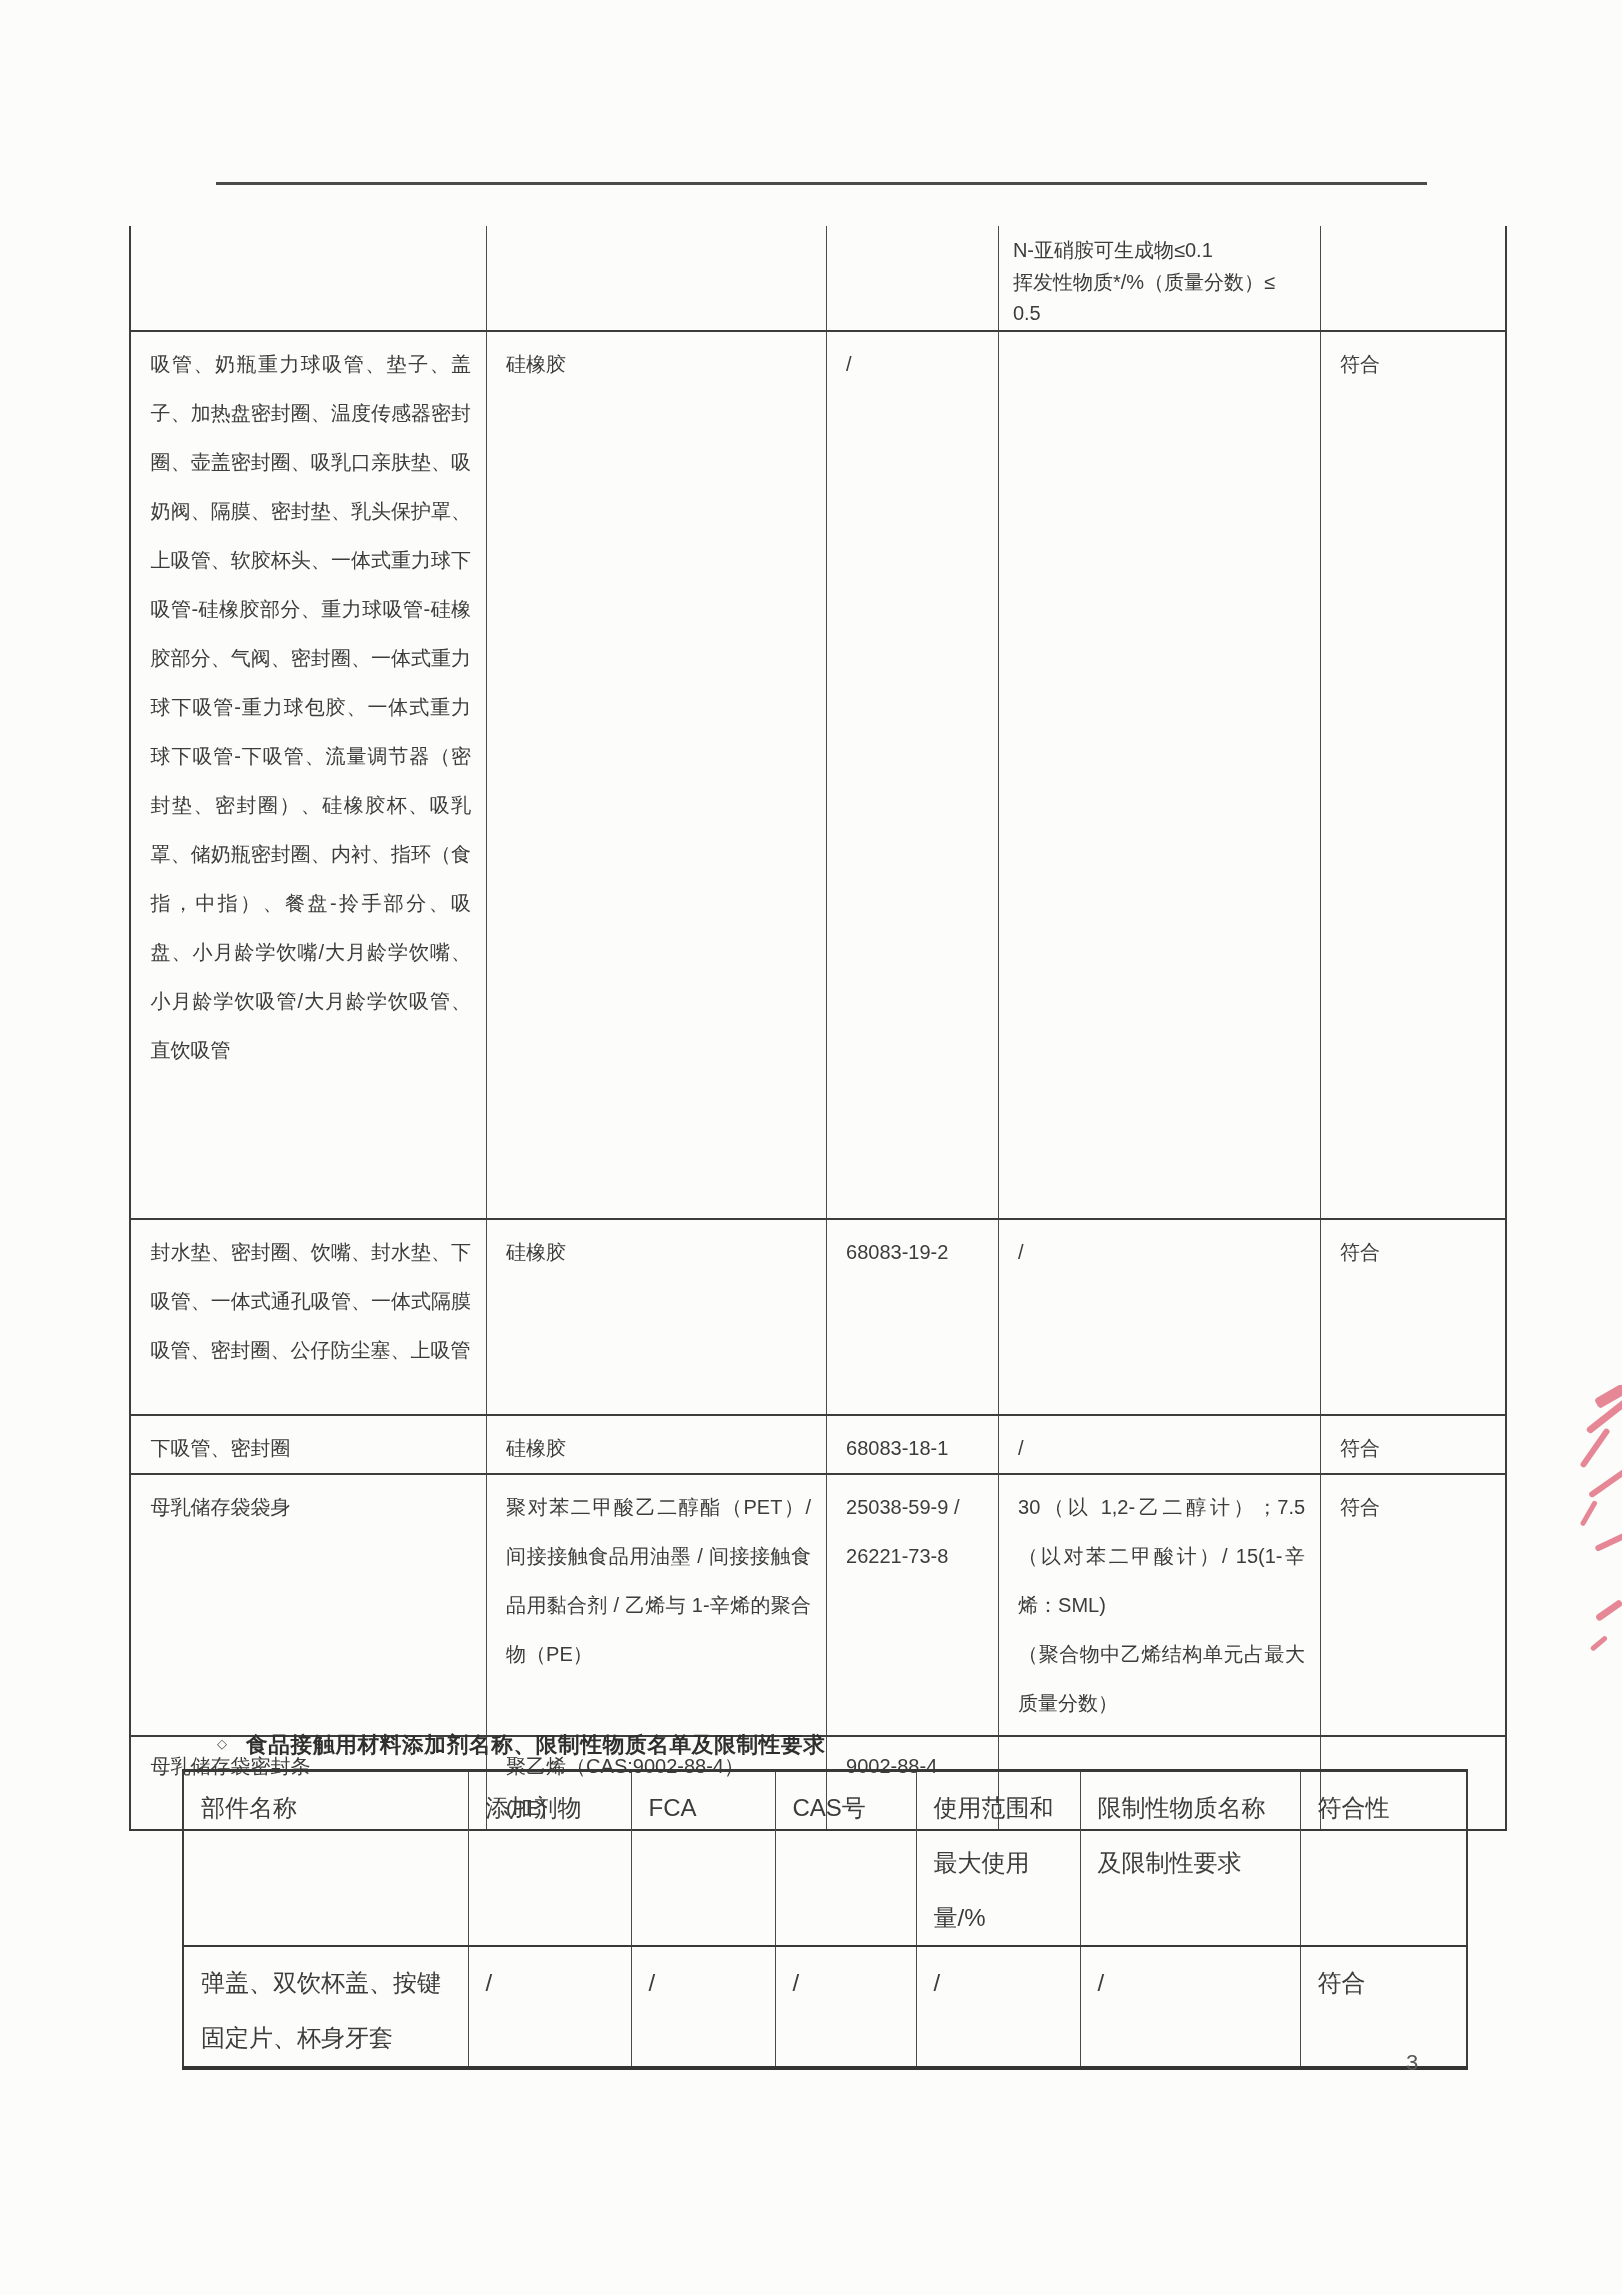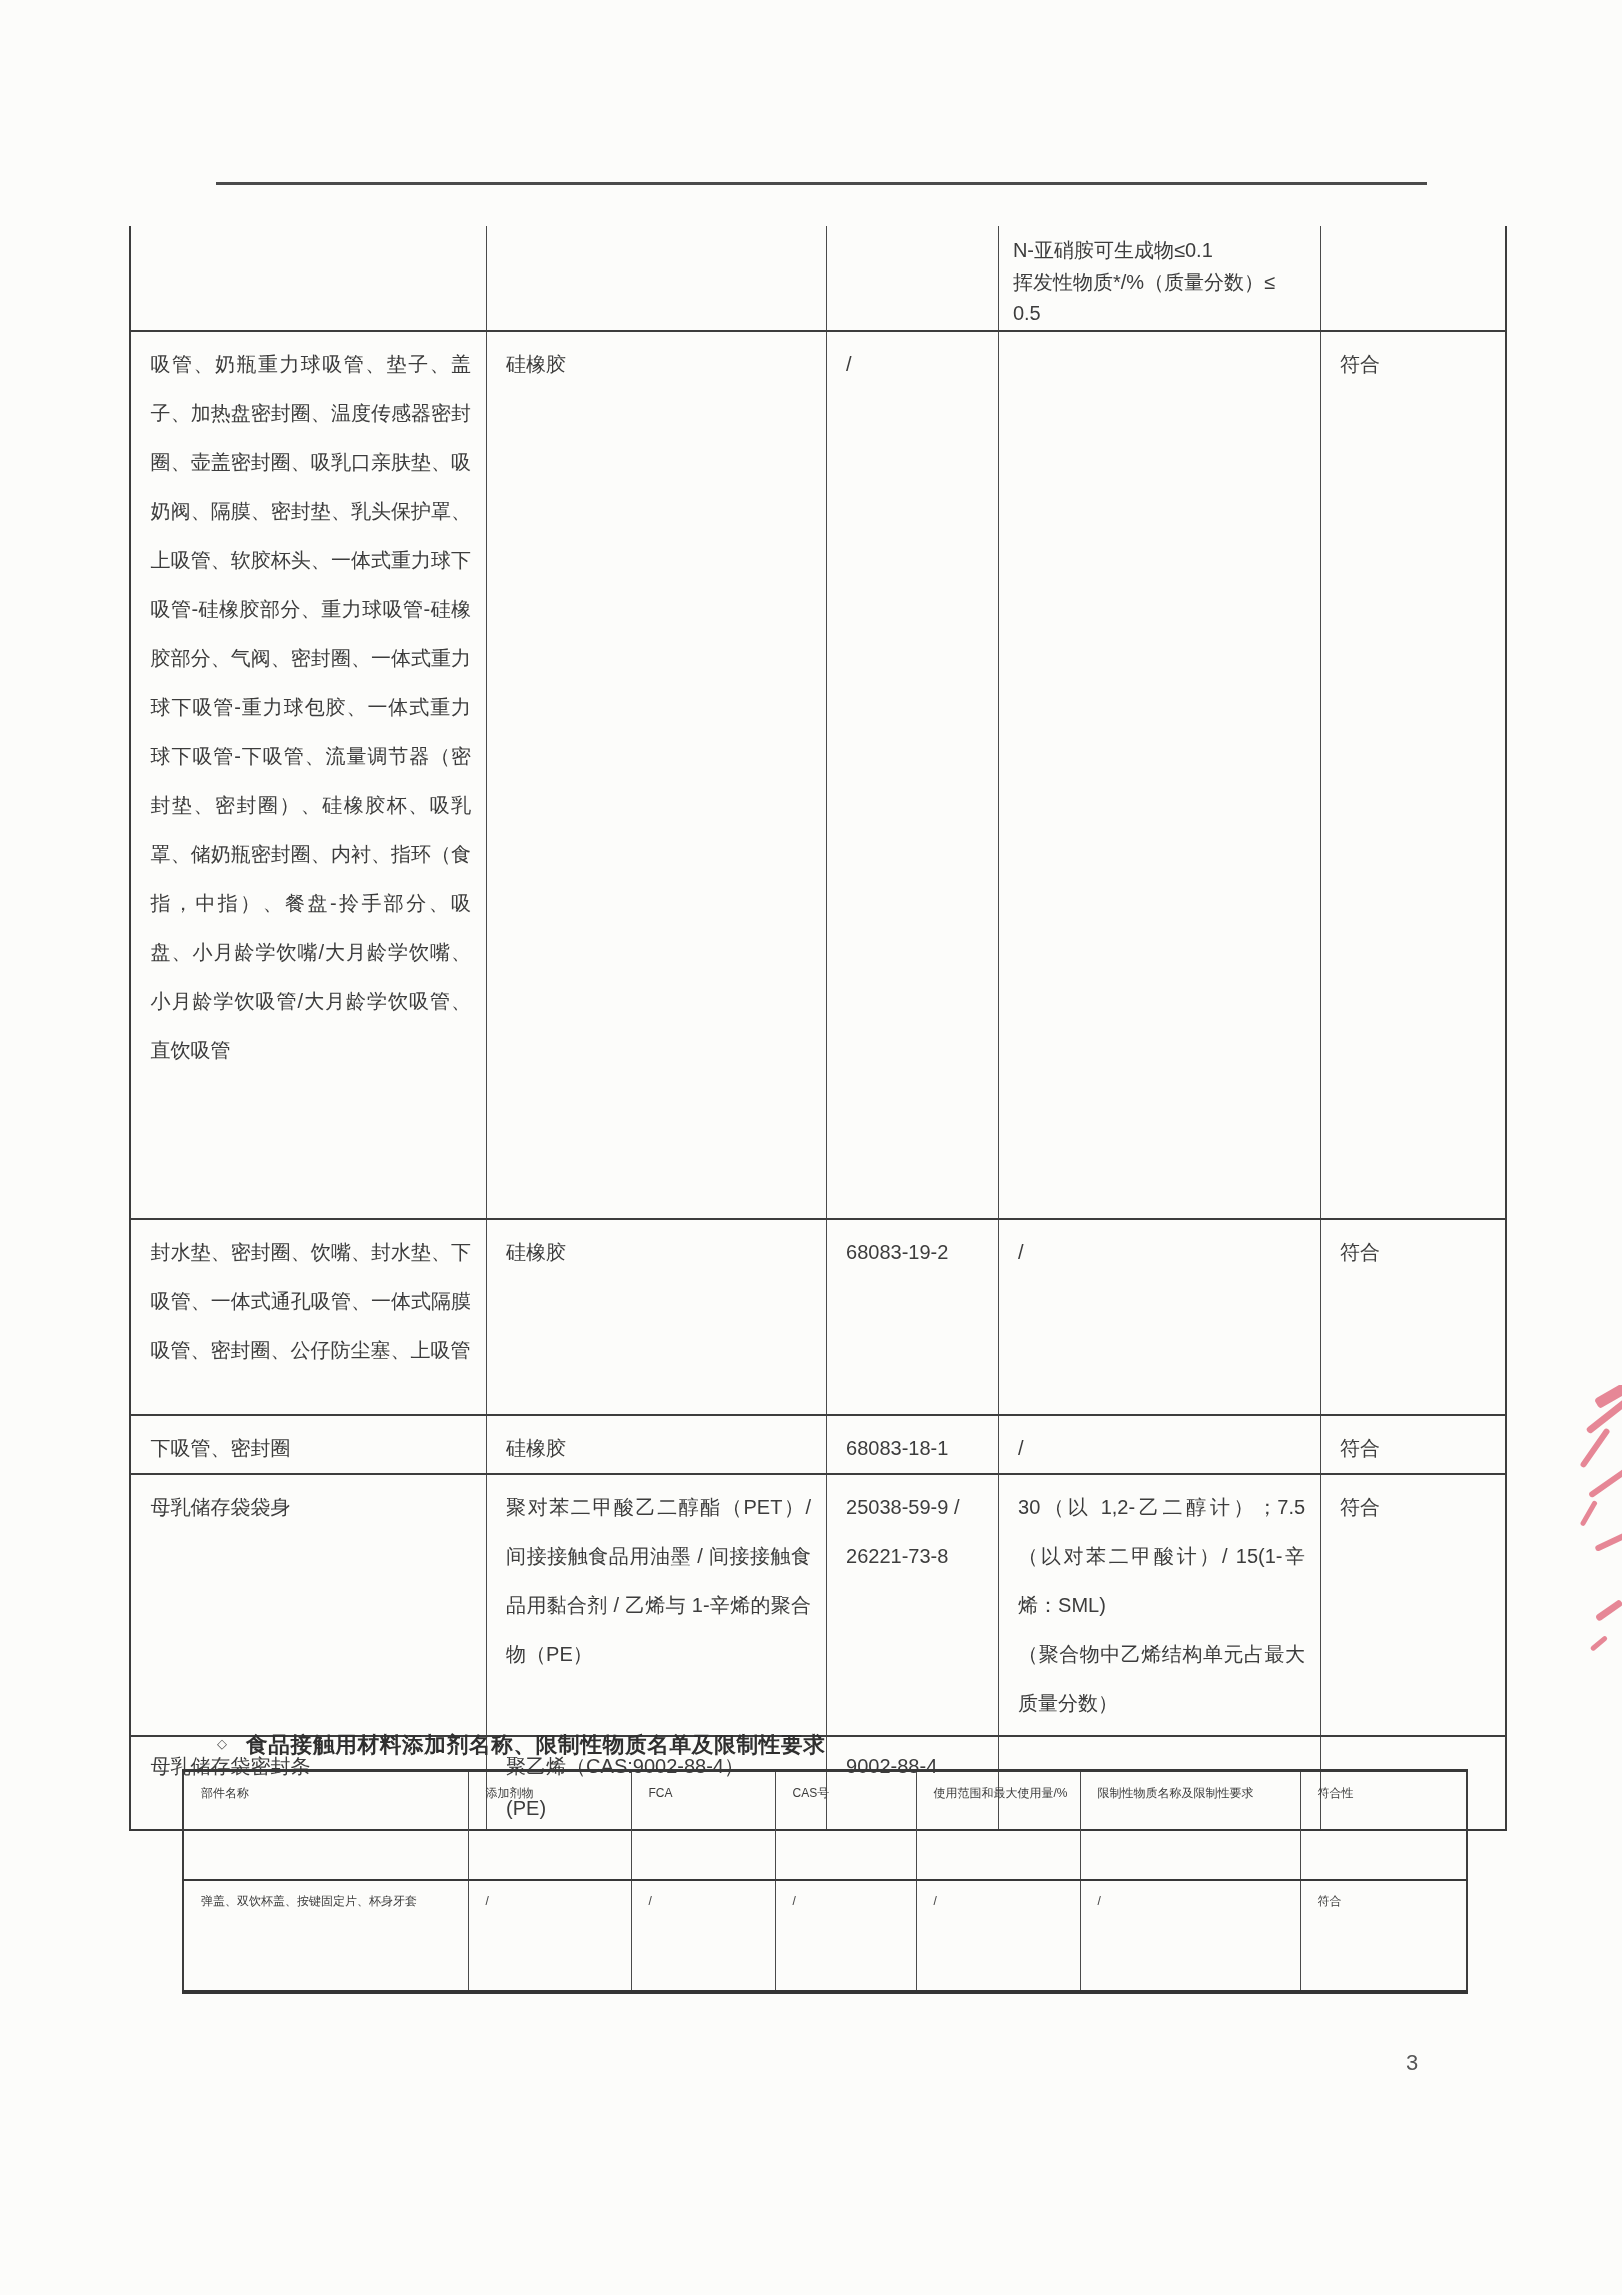--- a/index.html
+++ b/index.html
@@ -54,21 +54,21 @@
   
   .t2 {
     position:absolute; left:182px; top:1769px; width:1283px;
     border:2px solid #3d3d3d;
     border-top:3.3px solid #383838;
     border-bottom:4.6px solid #343434;
   }
   .t2 td {
     border:1.3px solid #4a4a4a;
     vertical-align:top;
-    font-size:12px; line-height:2.3;
+    font-size:24px; line-height:2.3;
     padding:7.8px 11.8px 0 17px;
     white-space:pre-line;
     overflow:hidden;
   }
   .t2 tr.h { height:109px; }
   .t2 tr.h td { border-bottom:2.6px solid #383838; }
   .t2 tr.r1 { height:47px; }
   .t2 tr.r1 td { padding-top:3.9px; }
   .t2 tr.r2 { height:112px; }
   

